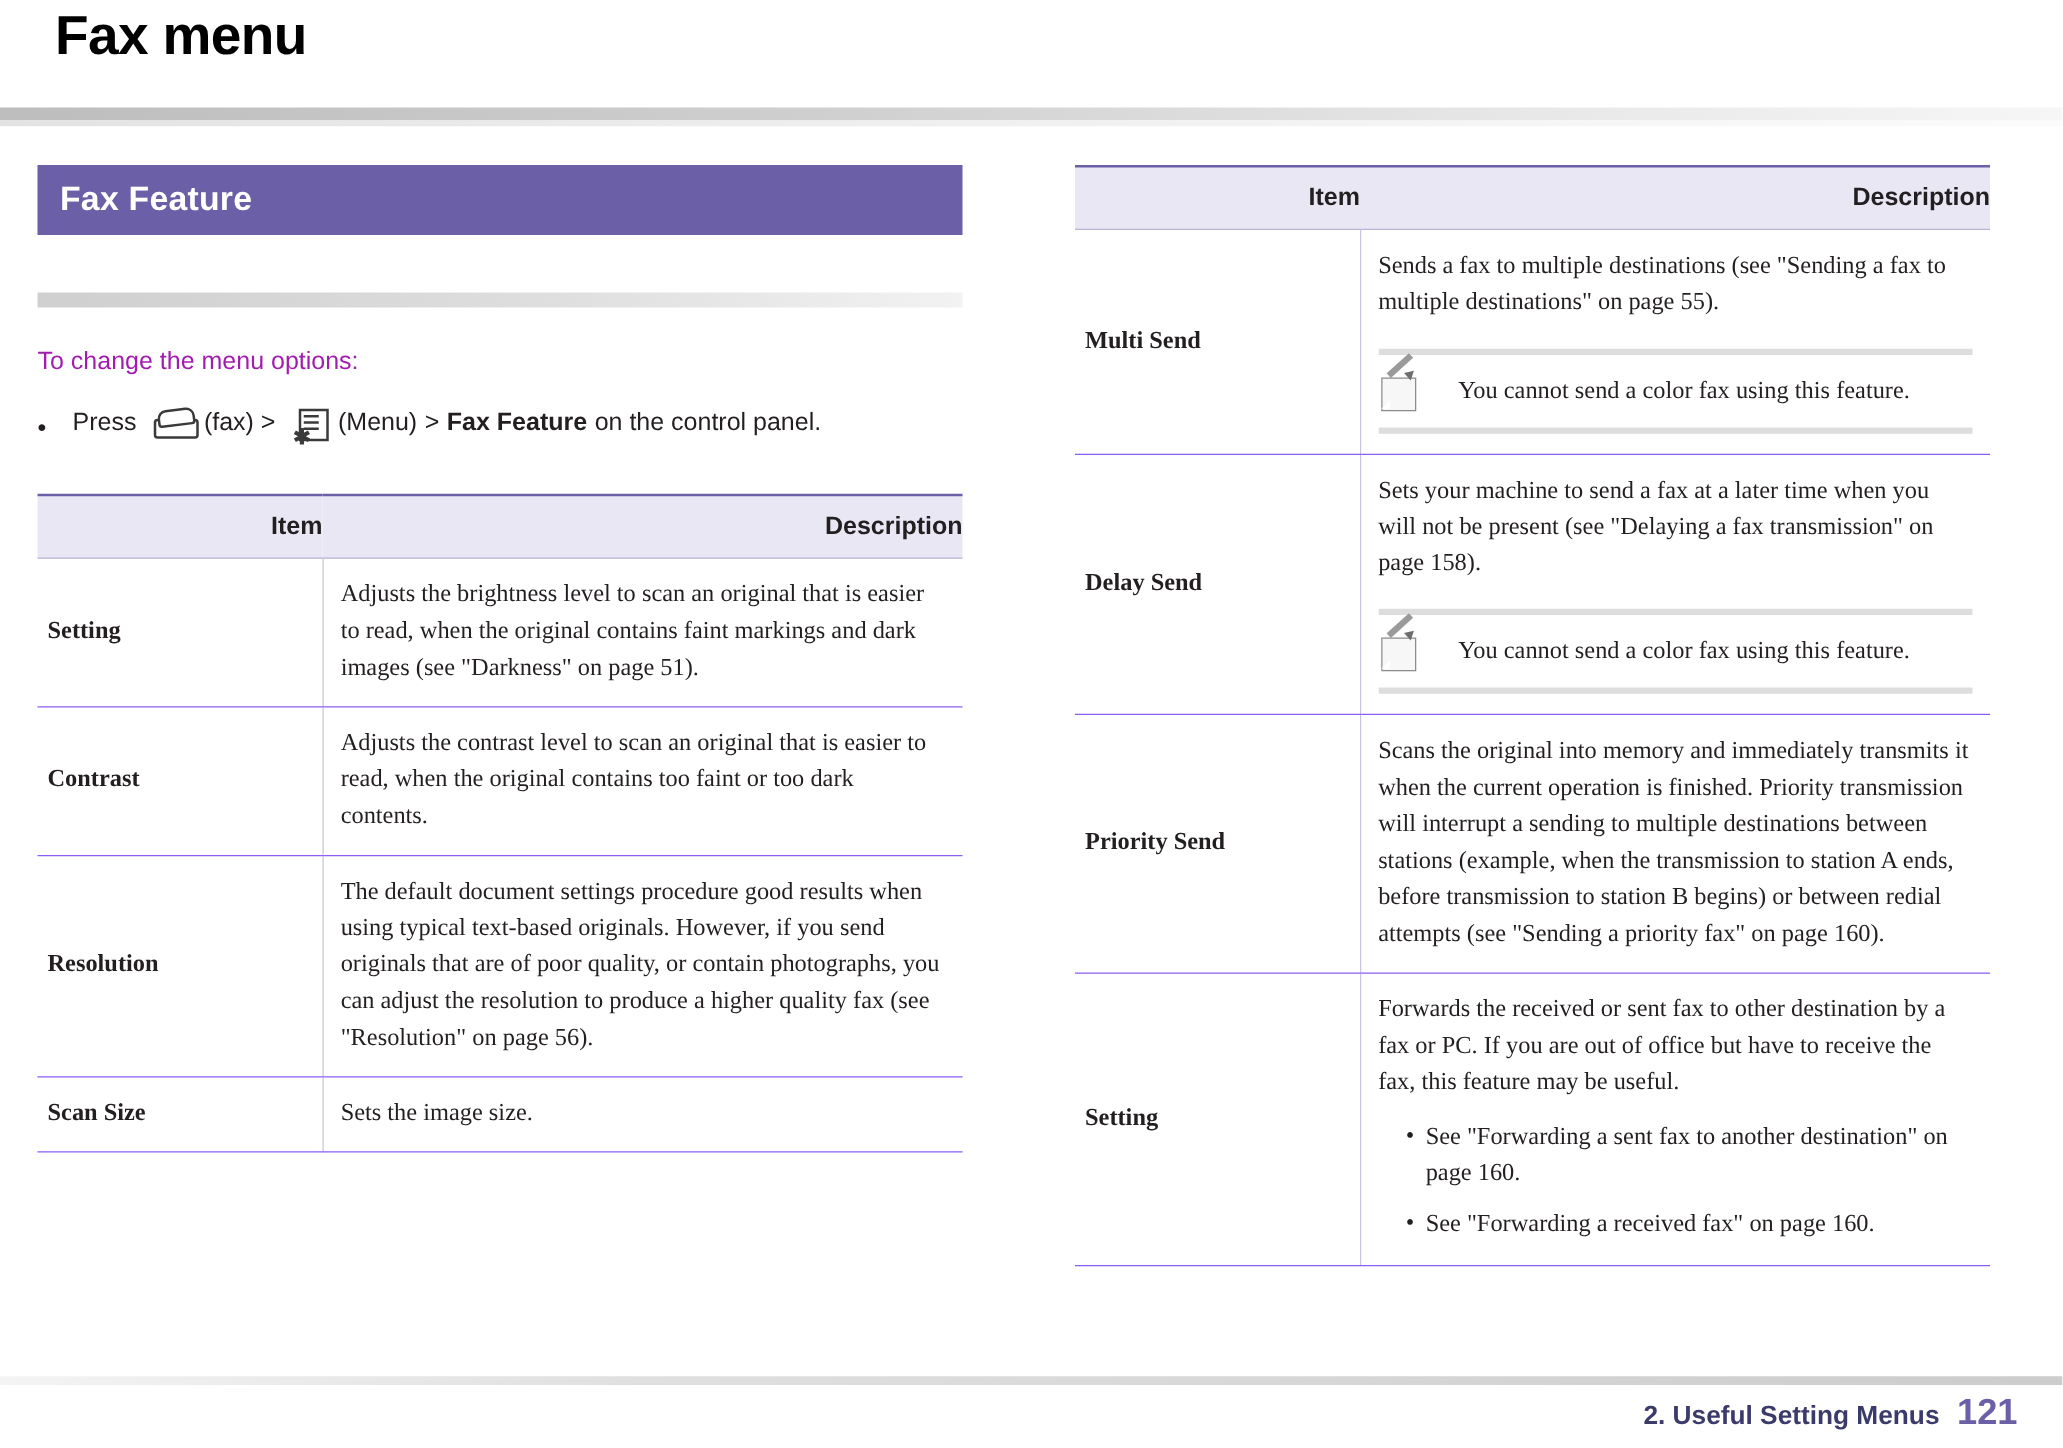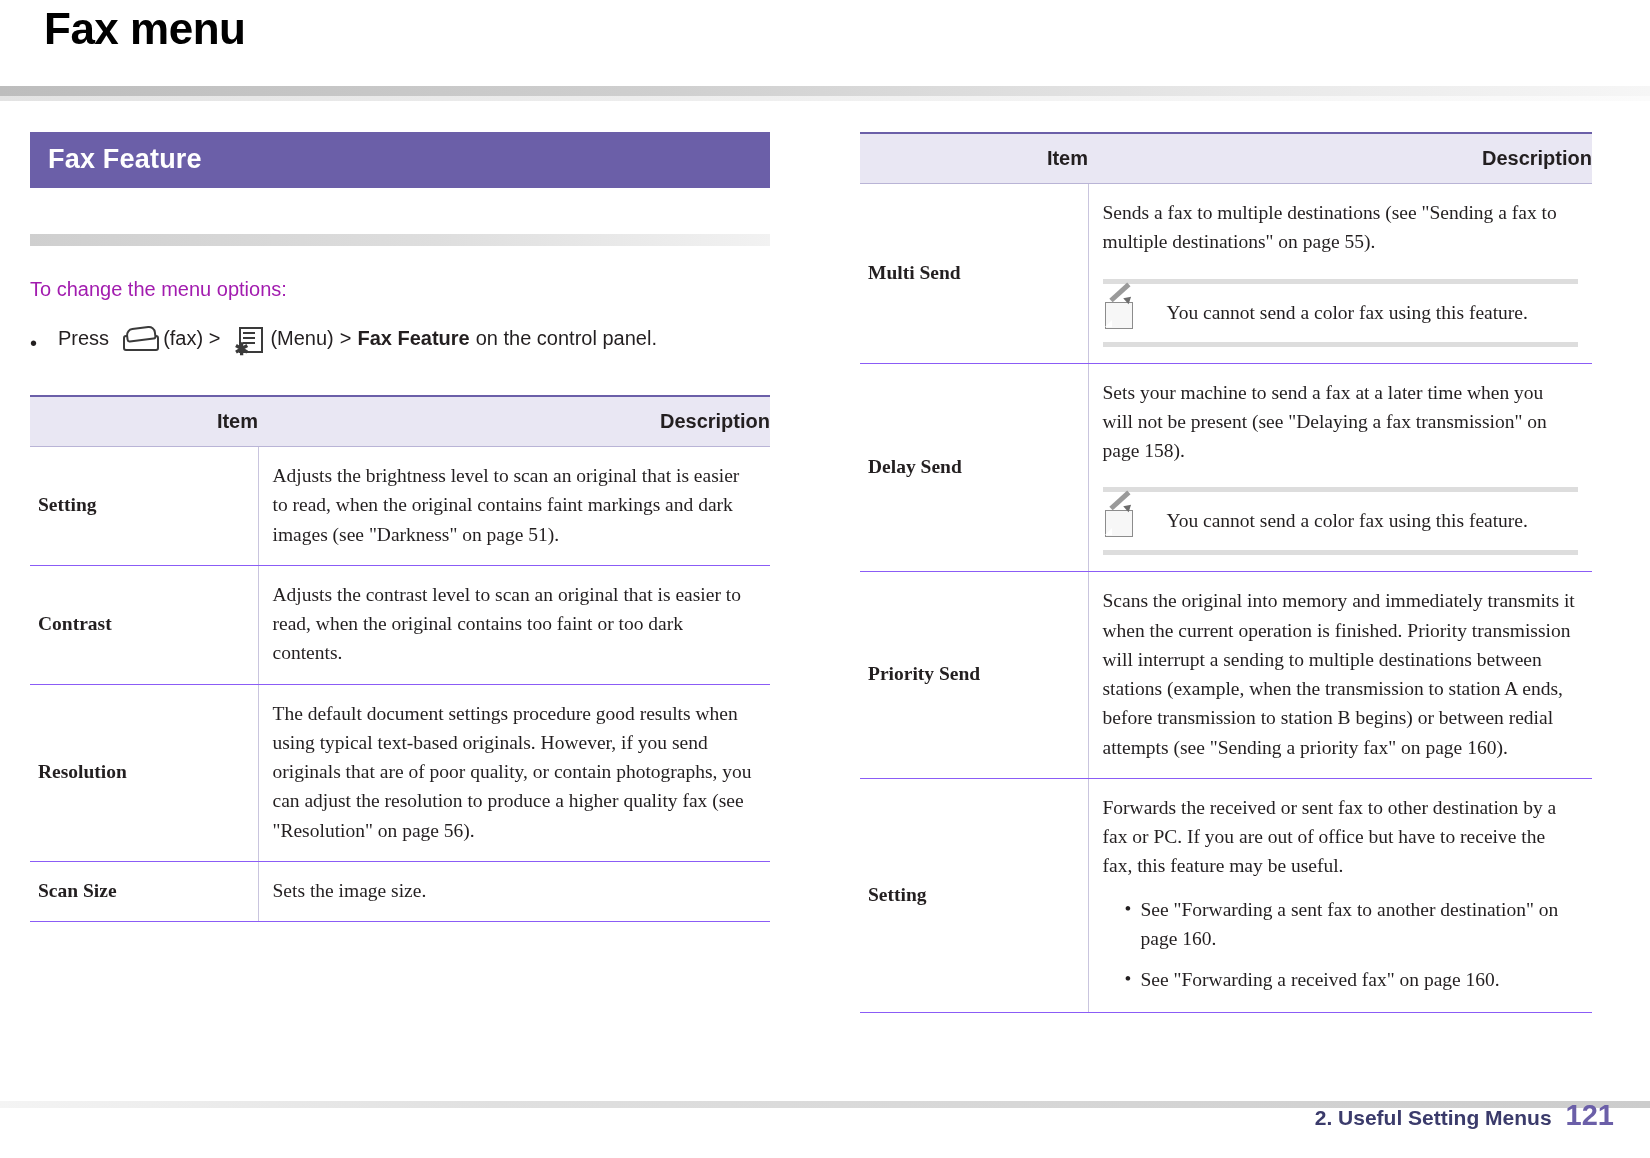--- a/index.html
+++ b/index.html
@@ -299,21 +299,21 @@
   .footer {
     position: absolute;
     left: 0;
     bottom: 0;
     width: 1650px;
     height: 56px;
   }
   .footer-bar {
     position: absolute;
     right: 0;
-    bottom: 26px;
+    bottom: 11px;
     display: flex;
     align-items: baseline;
   }
   .footer-text {
     font-size: 21px;
     font-weight: bold;
     color: #3b3b6b;
     margin-right: 14px;
   }
   .footer-page {

